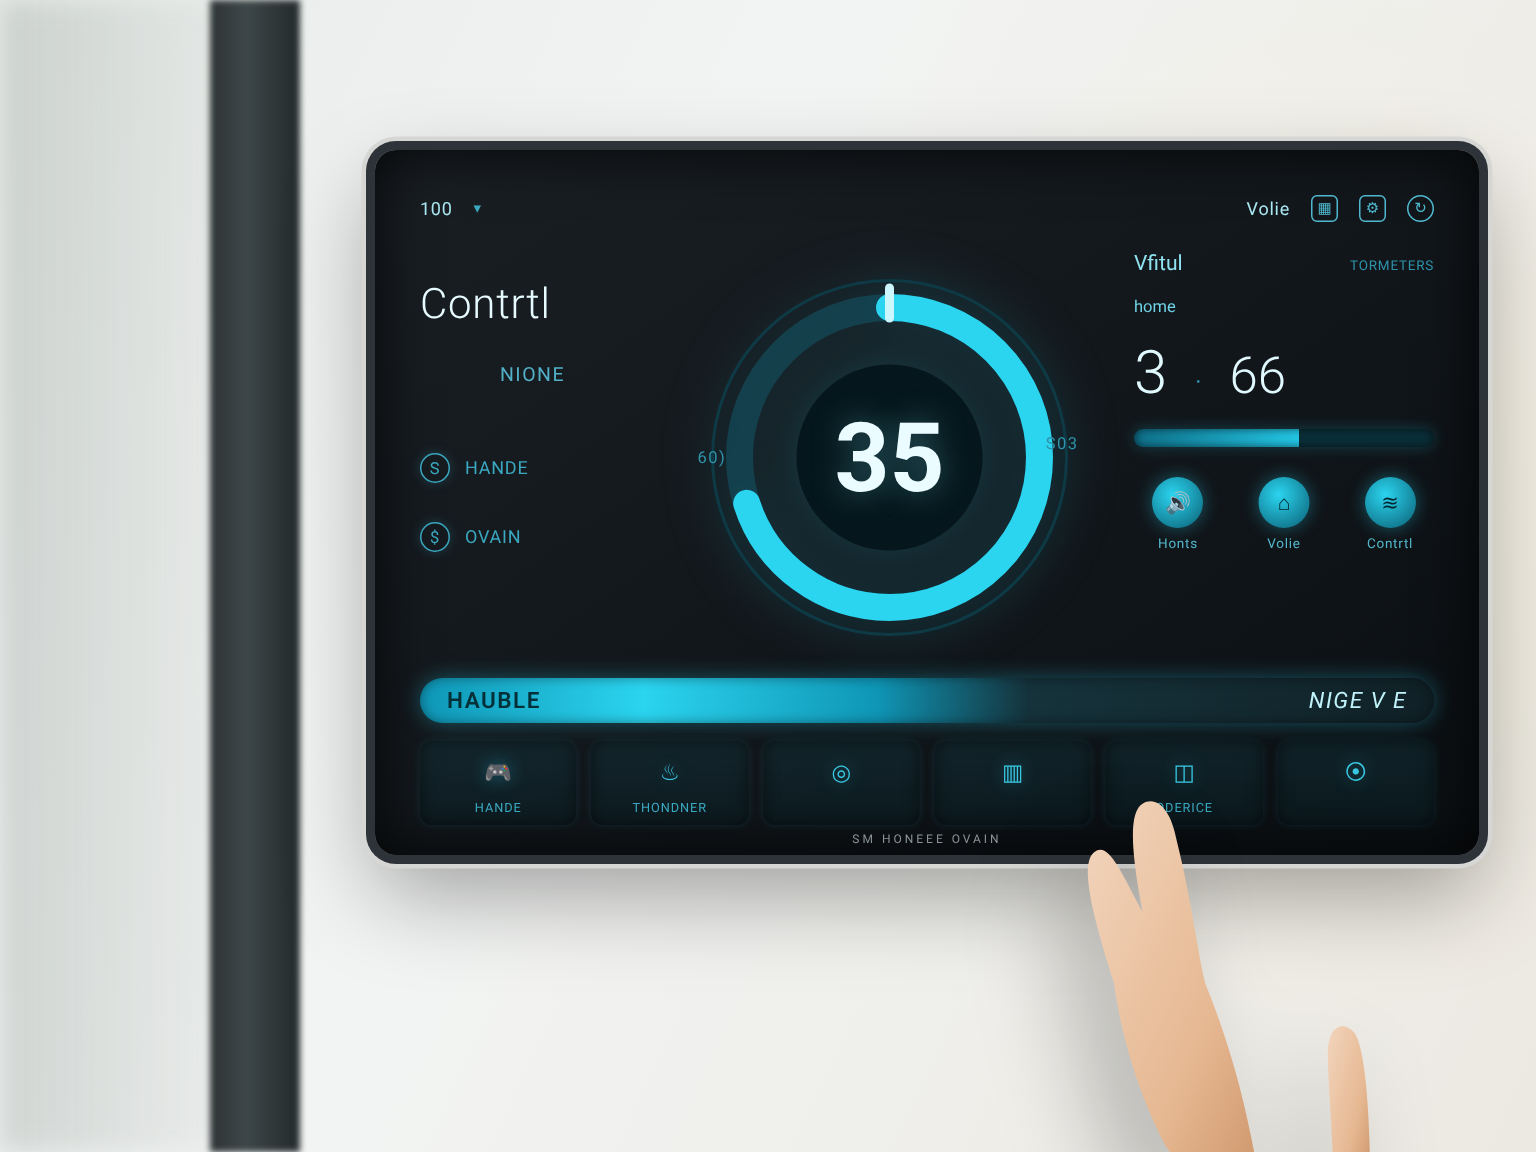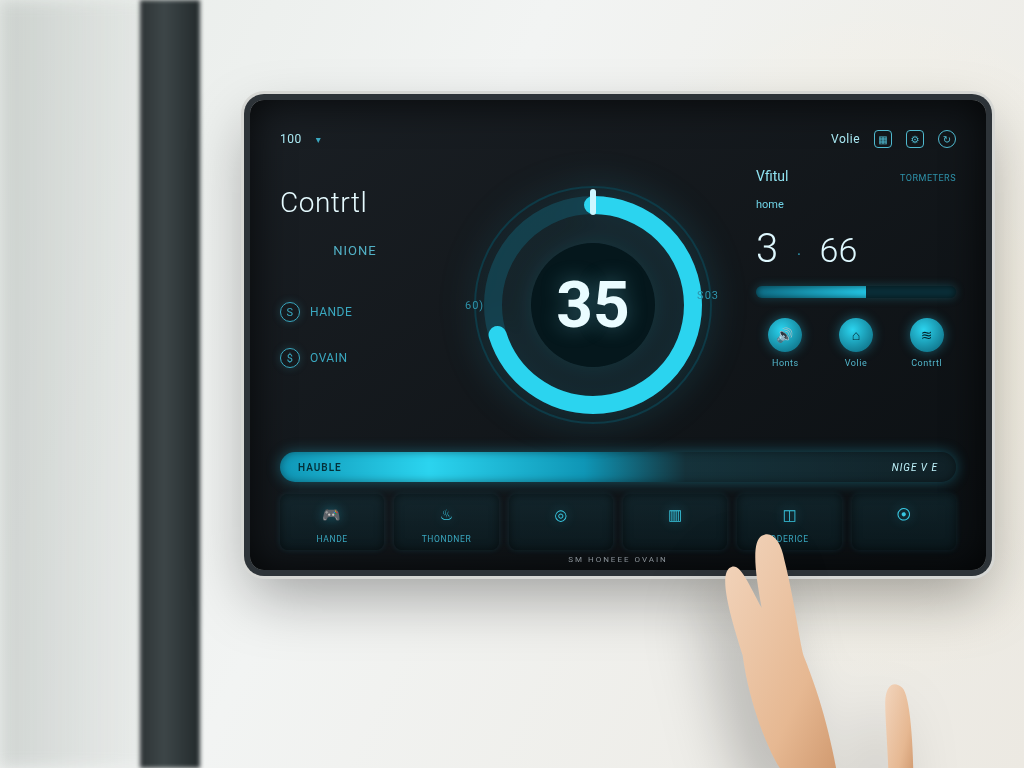--- a/index.html
+++ b/index.html
@@ -122,21 +122,21 @@
     display: flex; align-items: center; justify-content: center; color: #03242c; font-size: 14px;
   }
   .chip .cl { font-size: 9px; color: #53b7cc; letter-spacing: .5px; }
 
   
   .navpill {
     height: 30px; border-radius: 16px;
     background: linear-gradient(90deg, #0f96b6, #2bd4ef 22%, #0f96b6 45%, rgba(25,70,82,.6) 60%, rgba(25,70,82,.3) 100%);
     box-shadow: 0 0 14px rgba(40,200,235,.35), inset 0 0 8px rgba(0,0,0,.4);
     display: flex; align-items: center; justify-content: space-between;
-    padding: 0 18px; margin-top: 4px; font-size: 10px; letter-spacing: 1px;
+    padding: 0 18px; margin-top: 4px; font-size: 15px; letter-spacing: 1px;
     color: #043039;
   }
   .navpill .np-l { font-weight: 600; }
   .navpill .np-r { color: #bff2fa; font-style: italic; }
 
   
   .dock {
     display: grid; grid-template-columns: repeat(6, 1fr); gap: 10px; margin-top: 12px;
   }
   .dock-item {

